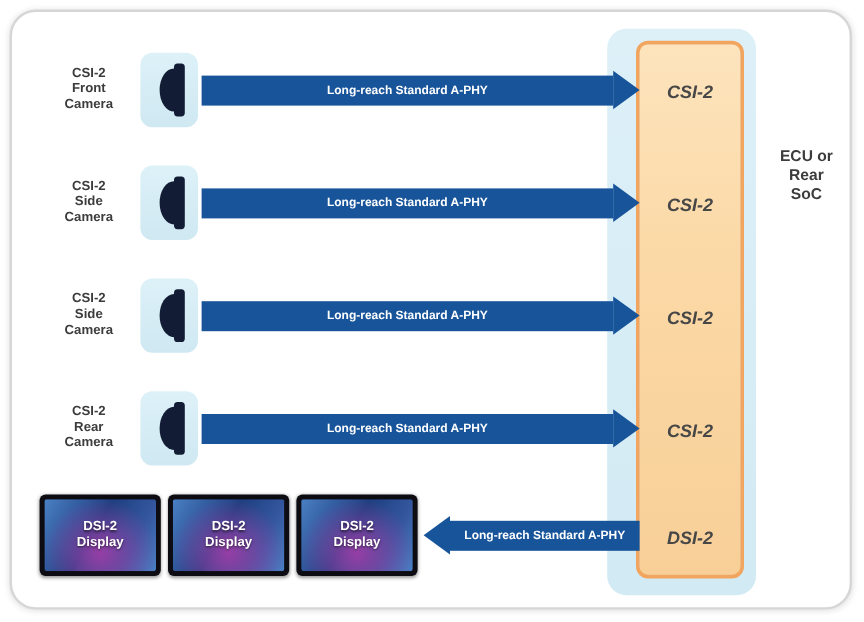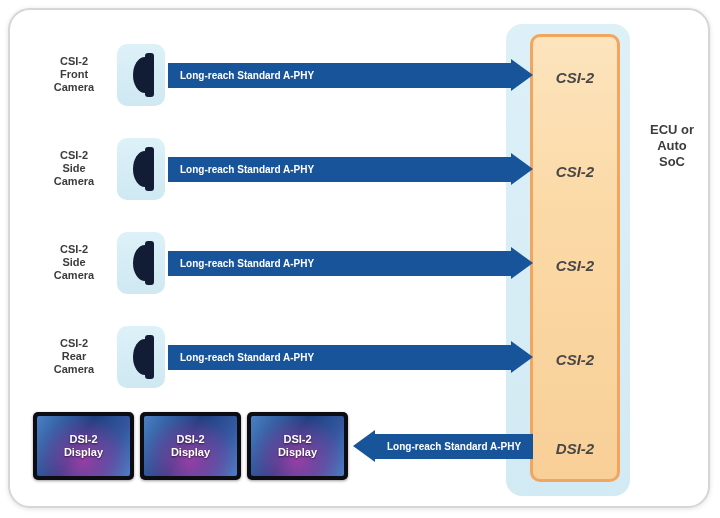--- a/index.html
+++ b/index.html
@@ -24,21 +24,21 @@
 
   
   .camera-icon{position:absolute;left:117px;width:48px;height:62px;border-radius:10px;
     background:linear-gradient(180deg,#ddf1f8,var(--icon-bg));
     display:flex;align-items:center;justify-content:center;}
   .camera-icon svg{display:block;}
 
   
   .arrow{position:absolute;height:32px;display:flex;align-items:center;}
   .arrow .bar{position:relative;flex:1;height:25px;background:var(--arrow-blue);
-    display:flex;align-items:center;padding-left:12px;}
+    display:flex;align-items:center;justify-content:center;}
   .arrow .bar span{color:#fff;font-size:10px;font-weight:bold;white-space:nowrap;line-height:15px;}
   .head-right{width:0;height:0;border-top:16px solid transparent;border-bottom:16px solid transparent;
     border-left:22px solid var(--arrow-blue);}
   .head-left{width:0;height:0;border-top:16px solid transparent;border-bottom:16px solid transparent;
     border-right:22px solid var(--arrow-blue);}
 
   
   .panel{position:absolute;left:506px;top:24px;width:124px;height:472px;border-radius:16px;
     background:linear-gradient(180deg,#ddf0f8,var(--panel-blue));}
   .chip{position:absolute;left:24px;top:10px;width:90px;height:448px;border-radius:10px;
@@ -70,21 +70,21 @@
   <div class="panel">
     <div class="chip">
       <div class="port" style="top:32px">CSI-2</div>
       <div class="port" style="top:126px">CSI-2</div>
       <div class="port" style="top:220px">CSI-2</div>
       <div class="port" style="top:314px">CSI-2</div>
       <div class="port" style="top:403px">DSI-2</div>
     </div>
   </div>
   <div class="ecu-label pre">ECU or
-Auto
+Rear
 SoC</div>
 
   <div class="camera-label pre" style="top:55px">CSI-2
 Front
 Camera</div>
   <div class="camera-icon" style="top:44px">
     <svg width="34" height="50" viewBox="0 0 34 50">
       <path d="M21 7 A 12 18 0 0 0 21 43 Z" fill="var(--icon-fg)"></path>
       <rect x="21" y="3" width="9" height="44" rx="3" fill="var(--icon-fg)"></rect>
     </svg>

